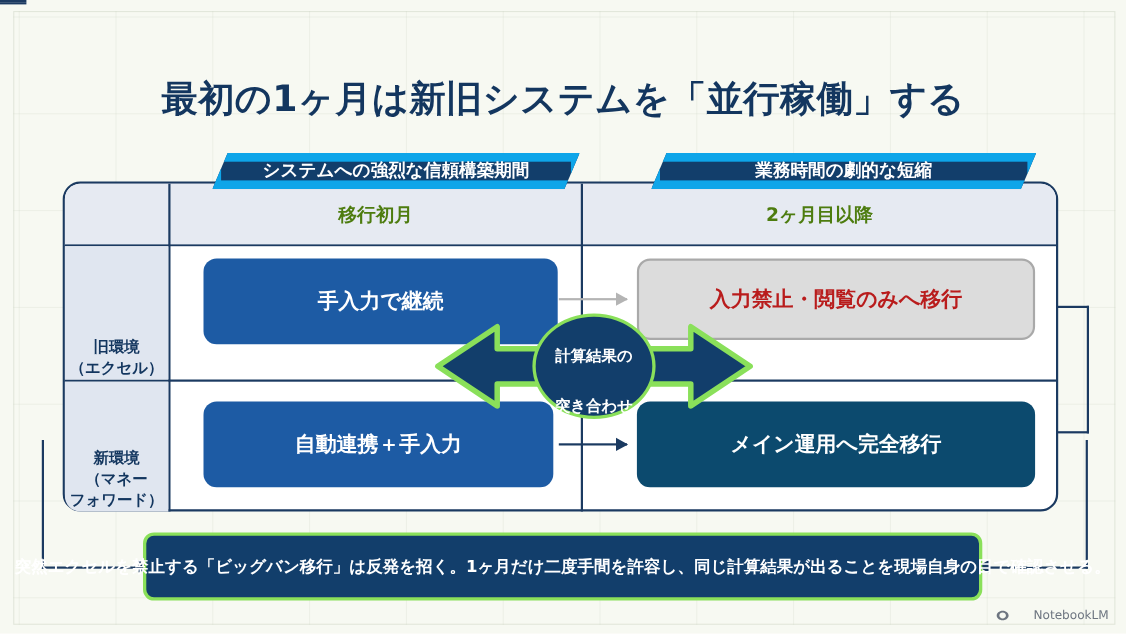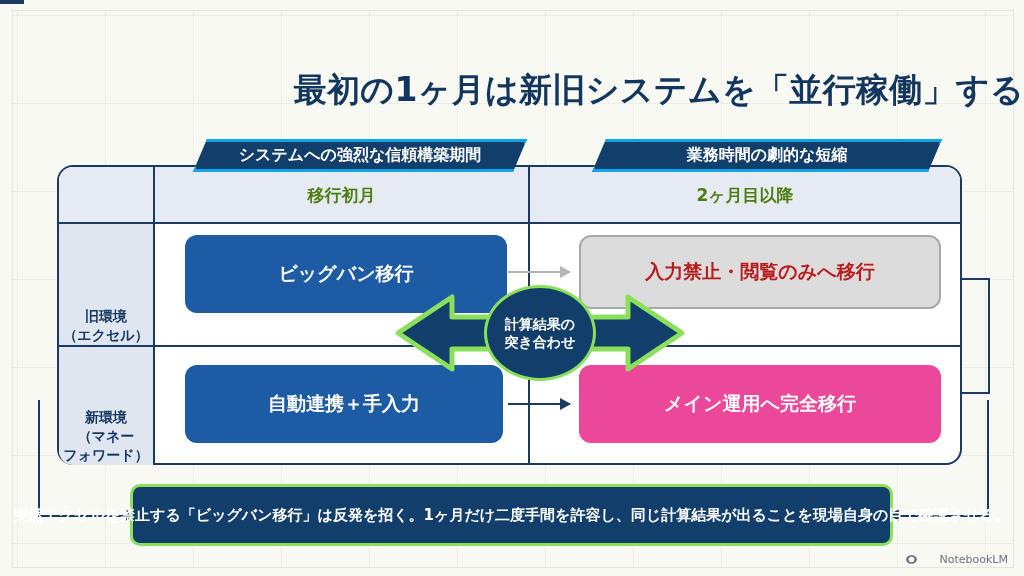--- a/index.html
+++ b/index.html
@@ -42,33 +42,33 @@
     text-align: center;
     font-size: 25px;
     font-weight: bold;
     color: #13365f;
     letter-spacing: 0.5px;
   }
   .title-main {
     position: absolute;
     left: 0; right: 0;
     top: 68px;
-    text-align: right;
+    text-align: center;
     font-size: 33px;
     font-weight: bold;
     color: #13365f;
     letter-spacing: 0.3px;
   }
 
   
   .banner {
     position: absolute;
     height: 33px;
     background: #123e6b;
-    border: 3px solid #0ea5e9;
+    border: 8px solid #0ea5e9;
     box-sizing: border-box;
     display: flex;
     align-items: center;
     justify-content: center;
     color: #ffffff;
     font-size: 16px;
     font-weight: bold;
     z-index: 8;
     clip-path: polygon(14px 0, 100% 0, calc(100% - 14px) 100%, 0 100%);
   }
@@ -189,21 +189,21 @@
     z-index: 5;
   }
   .box-auto {
     left: 126px; top: 198px; width: 318px; height: 78px;
     background: #1d5ba4;
     color: #ffffff;
     z-index: 5;
   }
   .box-main {
     left: 520px; top: 198px; width: 362px; height: 78px;
-    background: #ec4899;
+    background: #0c4a6e;
     color: #ffffff;
     z-index: 5;
   }
 
   
   .mini-arrow {
     position: absolute;
     height: 2px;
     z-index: 3;
   }
@@ -250,21 +250,21 @@
     flex-direction: column;
     align-items: center;
     justify-content: center;
     z-index: 11;
     color: #ffffff;
     font-size: 14px;
     font-weight: bold;
     line-height: 1.3;
     text-align: center;
   }
-  .center-circle span { display: block; white-space: nowrap; }
+  .center-circle span { display: block; white-space: nowrap; margin-top: 28px; }
 
   
   .summary {
     position: absolute;
     left: 130px;
     top: 484px;
     width: 763px;
     height: 62px;
     background: #123e6b;
     border: 3px solid #8ae05a;
@@ -386,21 +386,21 @@
 
     <div class="label-div"></div>
     <div class="col-div"></div>
     <div class="row-div"></div>
 
     <div class="row-label row-label-old">
       <span>旧環境</span>
       <span>（エクセル）</span>
     </div>
 
-    <div class="cbox box-manual">ビッグバン移行</div>
+    <div class="cbox box-manual">手入力で継続</div>
 
     <div class="cbox box-readonly">入力禁止・閲覧のみへ移行</div>
 
     <div class="mini-arrow mini-arrow-top"></div>
 
     <div class="row-label row-label-new">
       <span>新環境</span>
       <span>（マネー</span>
       <span>フォワード）</span>
     </div>

